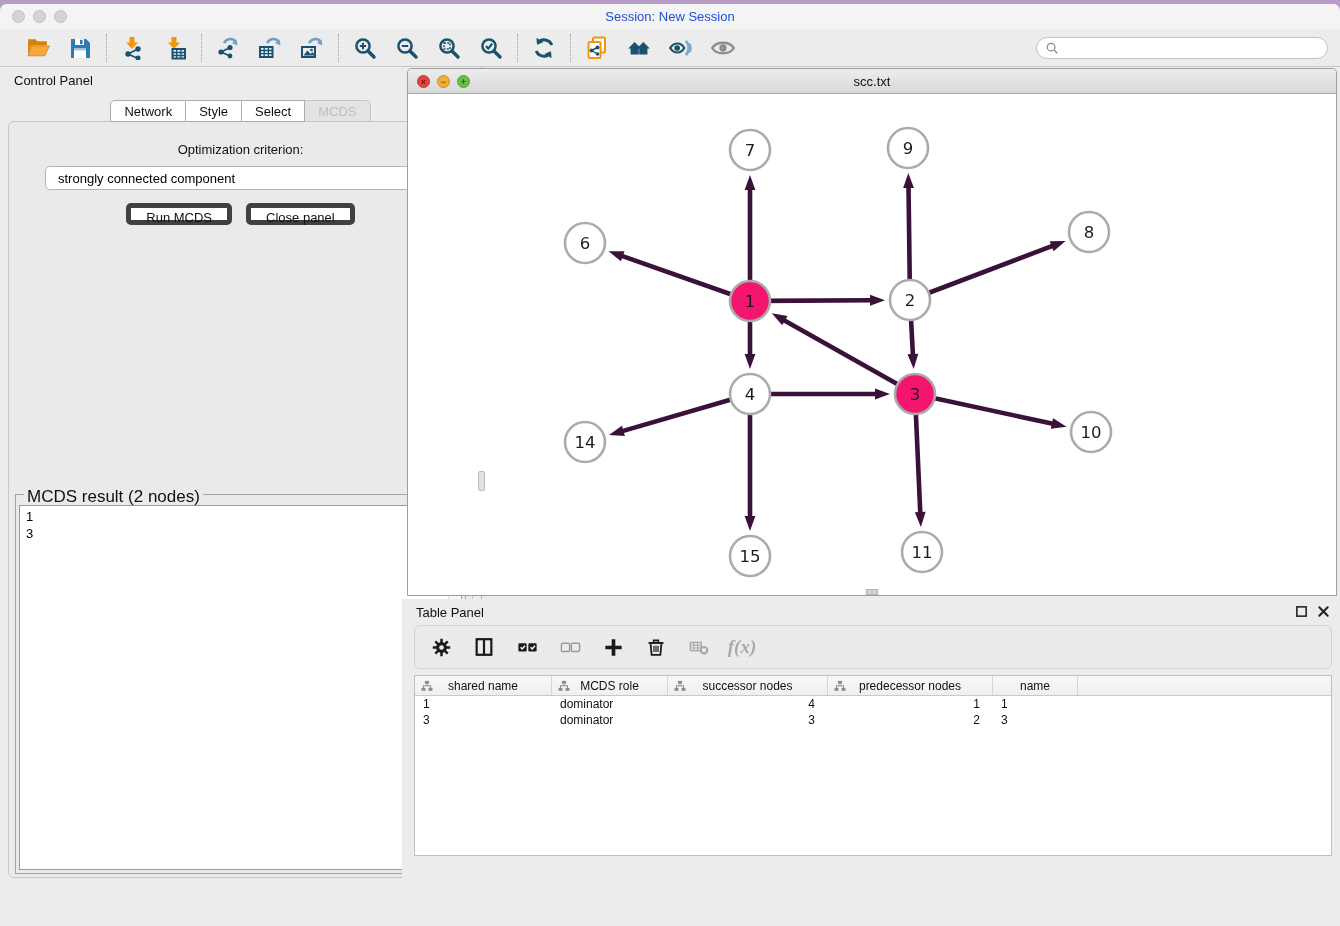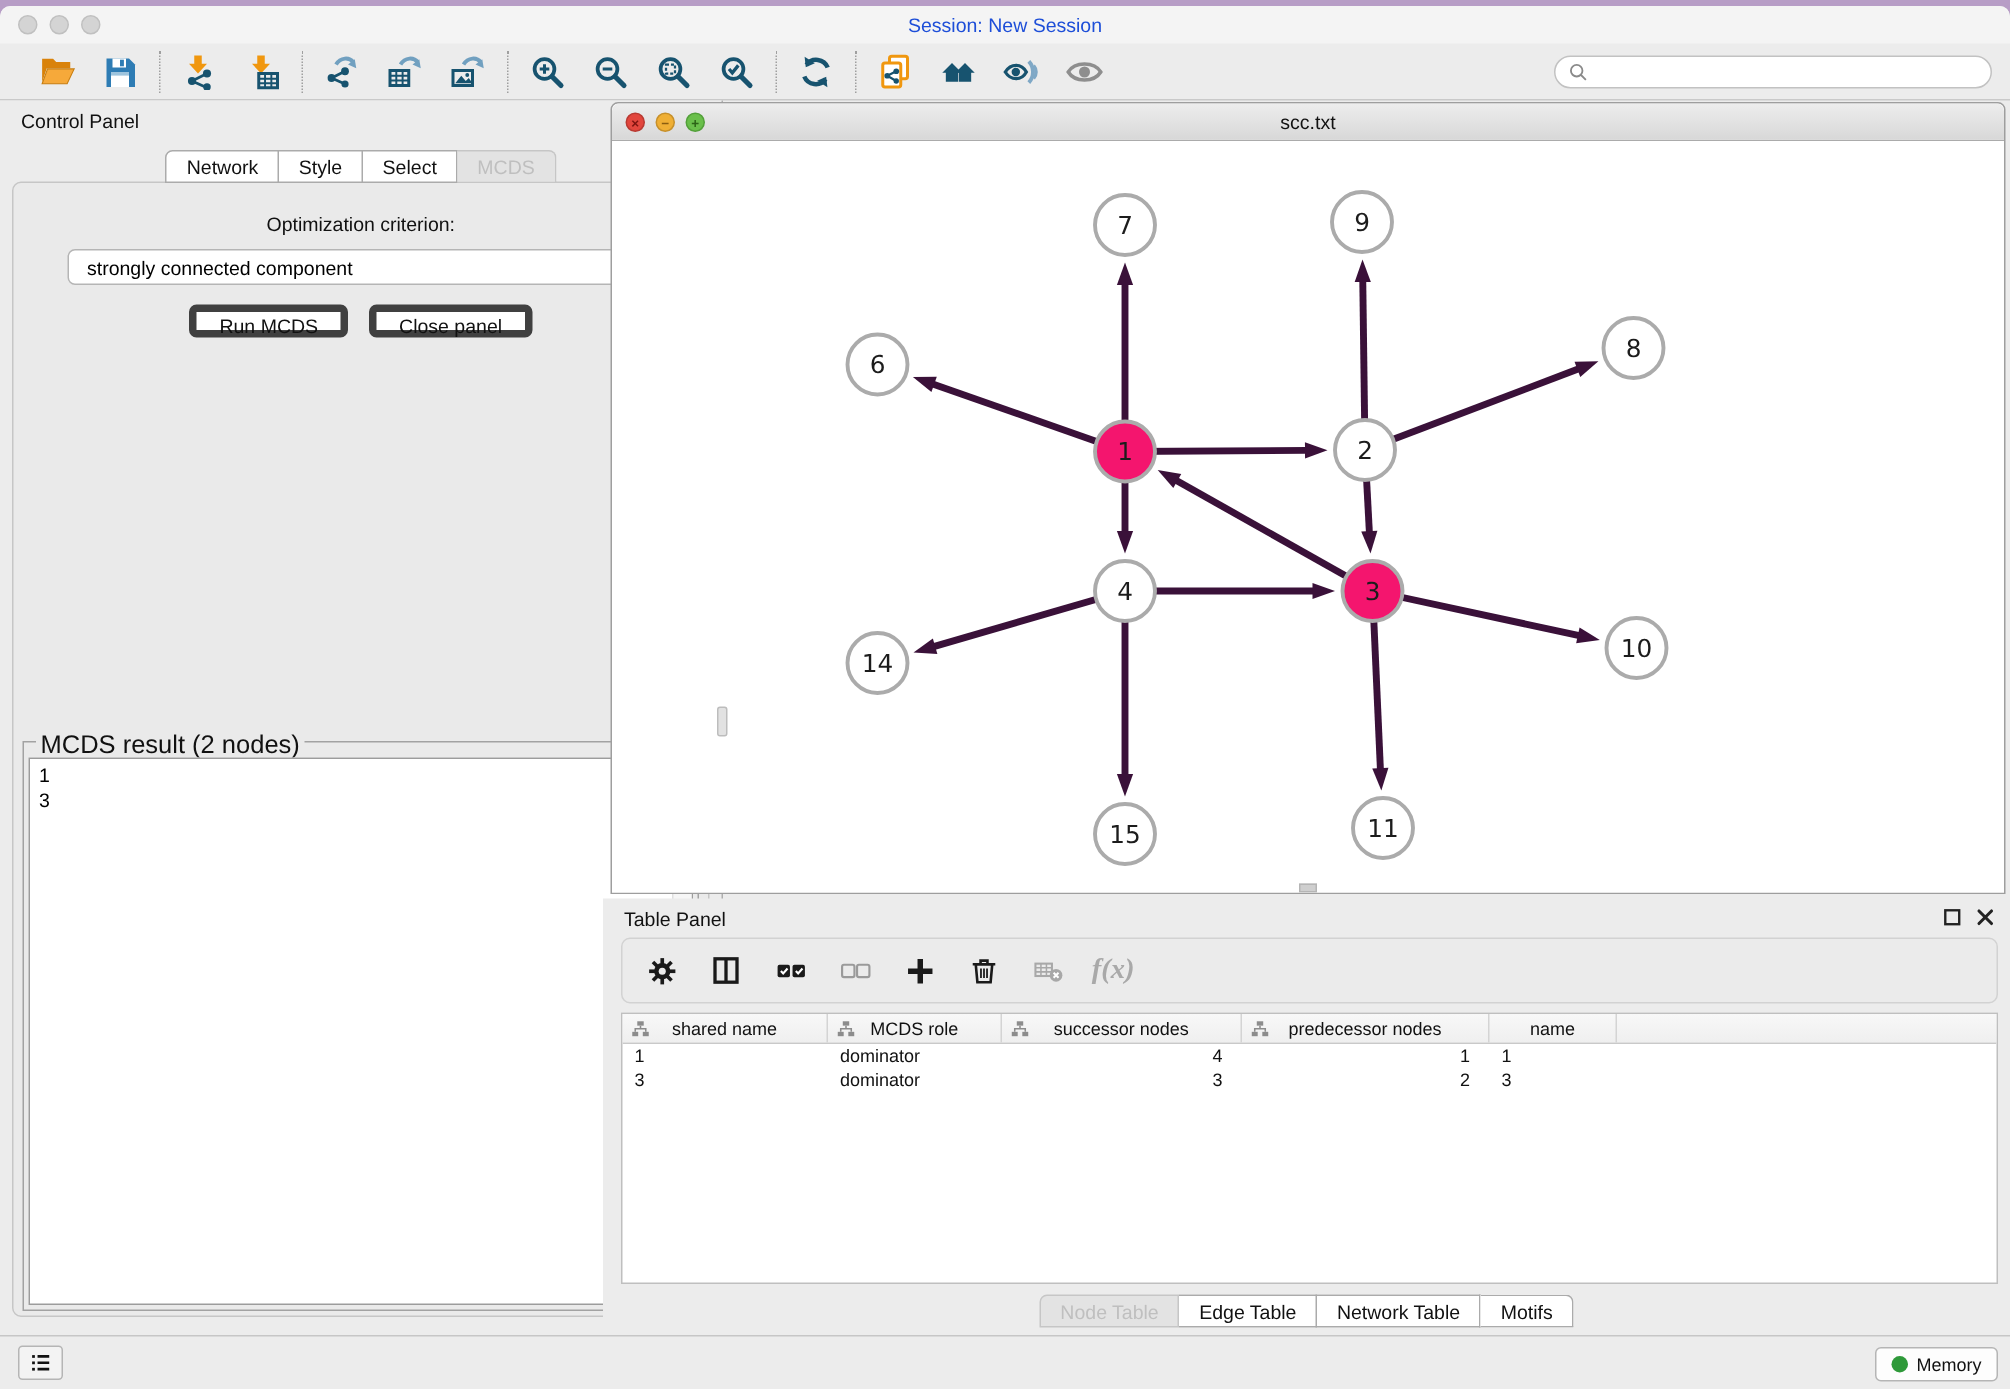--- a/index.html
+++ b/index.html
@@ -531,36 +531,16 @@
           </div>
           <div class="trow">
             <div class="td left" style="width: 137px;">3</div>
             <div class="td left" style="width: 116px;">dominator</div>
             <div class="td right" style="width: 160px;">3</div>
             <div class="td right" style="width: 165px;">2</div>
             <div class="td left" style="width: 85px;">3</div>
           </div>
         </div>
     </div>
-    <div class="tp-tabs" id="tp-tabs">
-        <div class="tab active">Node Table</div>
-        <div class="tab">Edge Table</div>
-        <div class="tab">Network Table</div>
-        <div class="tab">Motifs</div>
-      </div>
   </div>
 
-  <div class="status-bar">
-    <span class="list-btn">
-      <svg viewBox="0 0 24 24" width="17" height="17">
-          <path d="M8.5 6h11M8.5 12h11M8.5 18h11" stroke="#111" stroke-width="2.4"></path>
-          <rect x="3.4" y="4.8" width="2.6" height="2.6" fill="#111"></rect>
-          <rect x="3.4" y="10.8" width="2.6" height="2.6" fill="#111"></rect>
-          <rect x="3.4" y="16.8" width="2.6" height="2.6" fill="#111"></rect>
-        </svg>
-    </span>
-    <span class="memory-btn">
-      <span class="mem-dot"></span>
-      <span>Memory</span>
-    </span>
-  </div>
 
 </div>
 
 </body></html>

